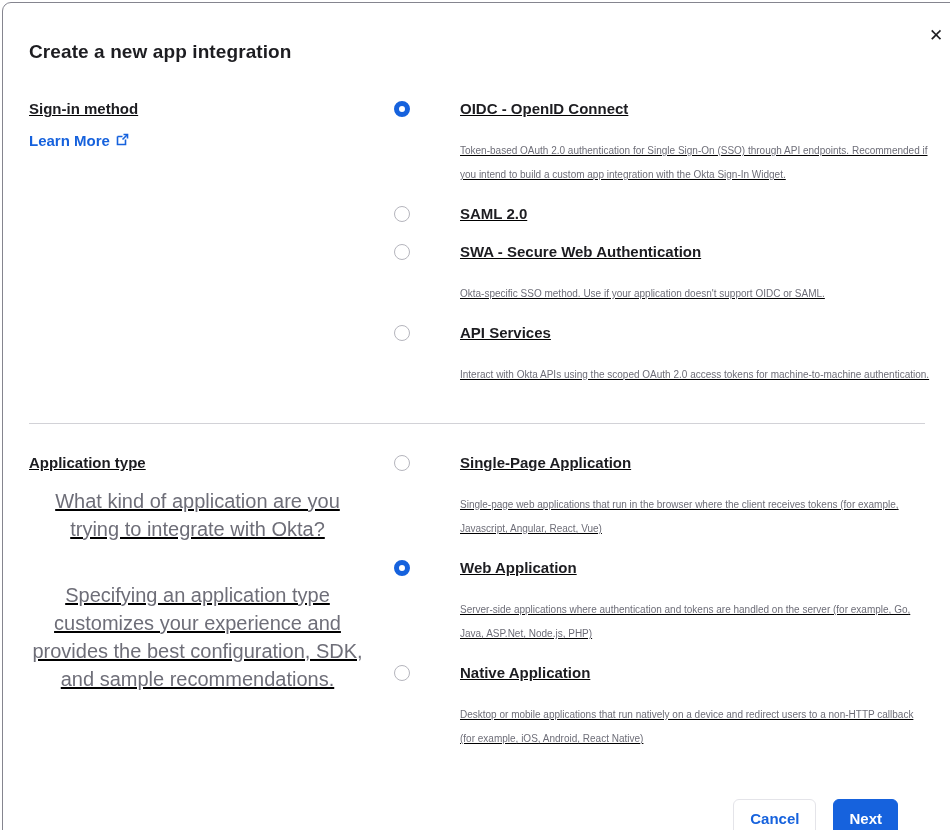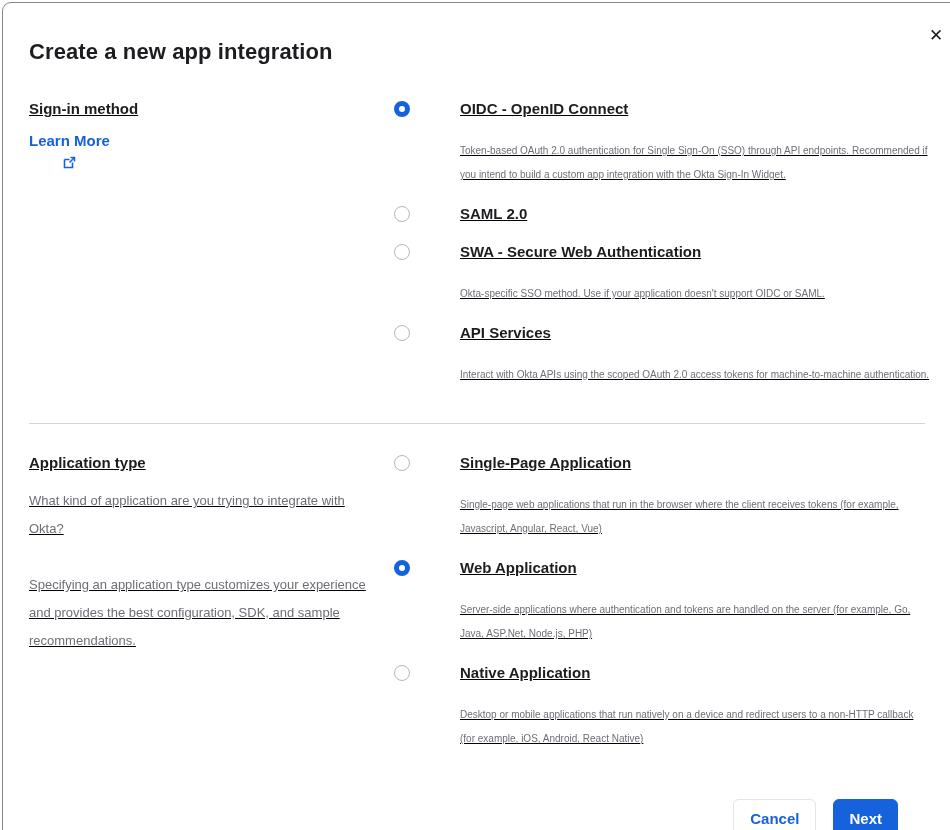--- a/index.html
+++ b/index.html
@@ -28,21 +28,21 @@
     top: 20px; right: 43px;
     width: 24px; height: 24px;
     display: flex; align-items: center; justify-content: center;
     cursor: pointer;
     color: #1d1d21;
     font-size: 17px;
     line-height: 1;
     background: none; border: none;
   }
   .modal-title {
-    font-size: 22px;
+    font-size: 19px;
     font-weight: bold;
     color: #1d1d21;
     letter-spacing: 0.1px;
     line-height: 30px;
   }
   .section-grid {
     display: flex;
     margin-top: 31px;
     text-decoration: underline;
   }
@@ -57,36 +57,36 @@
   }
   .section-heading {
     font-size: 15px;
     font-weight: bold;
     color: #1d1d21;
     line-height: 21px;
   }
   .learn-more {
     margin-top: 13px;
     display: inline-flex;
-    align-items: center;
+    align-items: flex-start;
     gap: 6px;
     color: #1662dd;
     font-size: 15px;
     font-weight: bold;
     text-decoration: none;
     cursor: pointer;
-    flex-direction: column;
   }
   .left-para {
     margin-top: 14px;
-    font-size: 13px;
+    font-size: 20px;
     color: #6e6e78;
     line-height: 28px;
-  }
-  .left-para + .left-para { margin-top: 28px; }
+    text-align: center;
+  }
+  .left-para + .left-para { margin-top: 38px; }
   .option {
     display: flex;
     align-items: flex-start;
     margin-bottom: 16px;
     cursor: pointer;
     gap: 37px;
   }
   .radio {
     flex: 0 0 16px;
     width: 16px; height: 16px;

